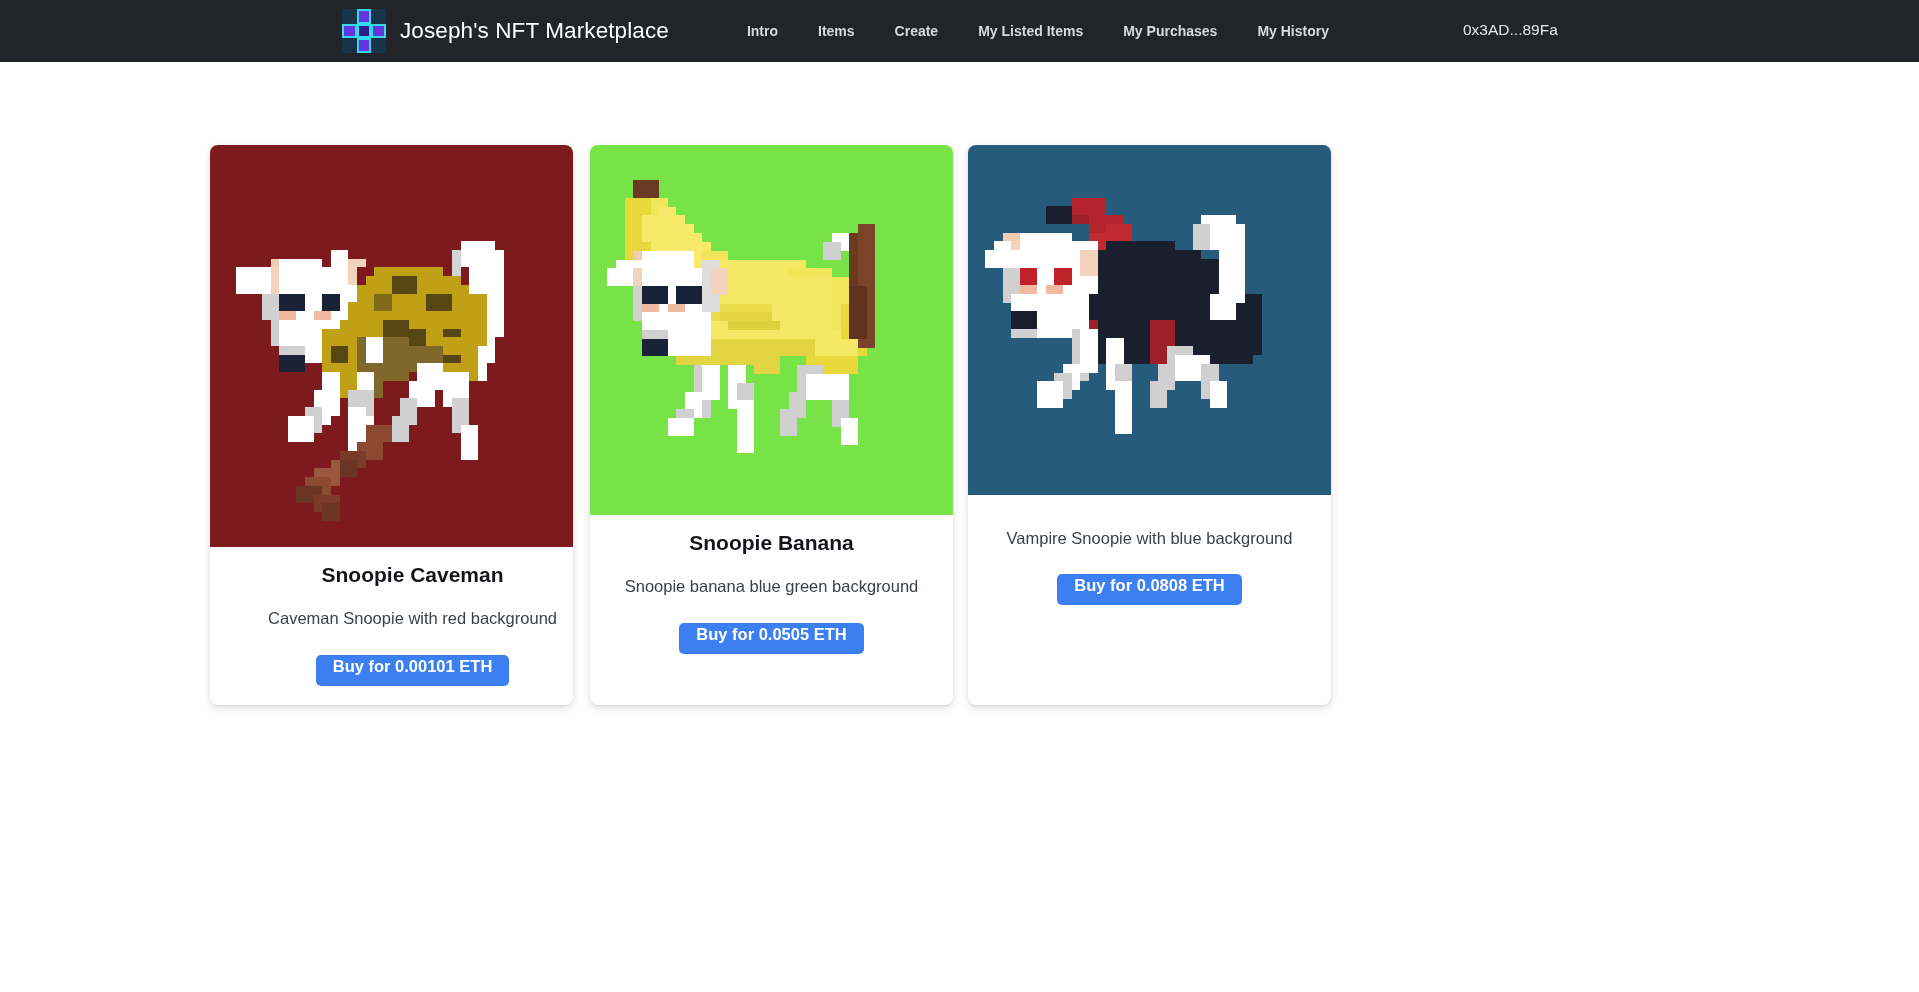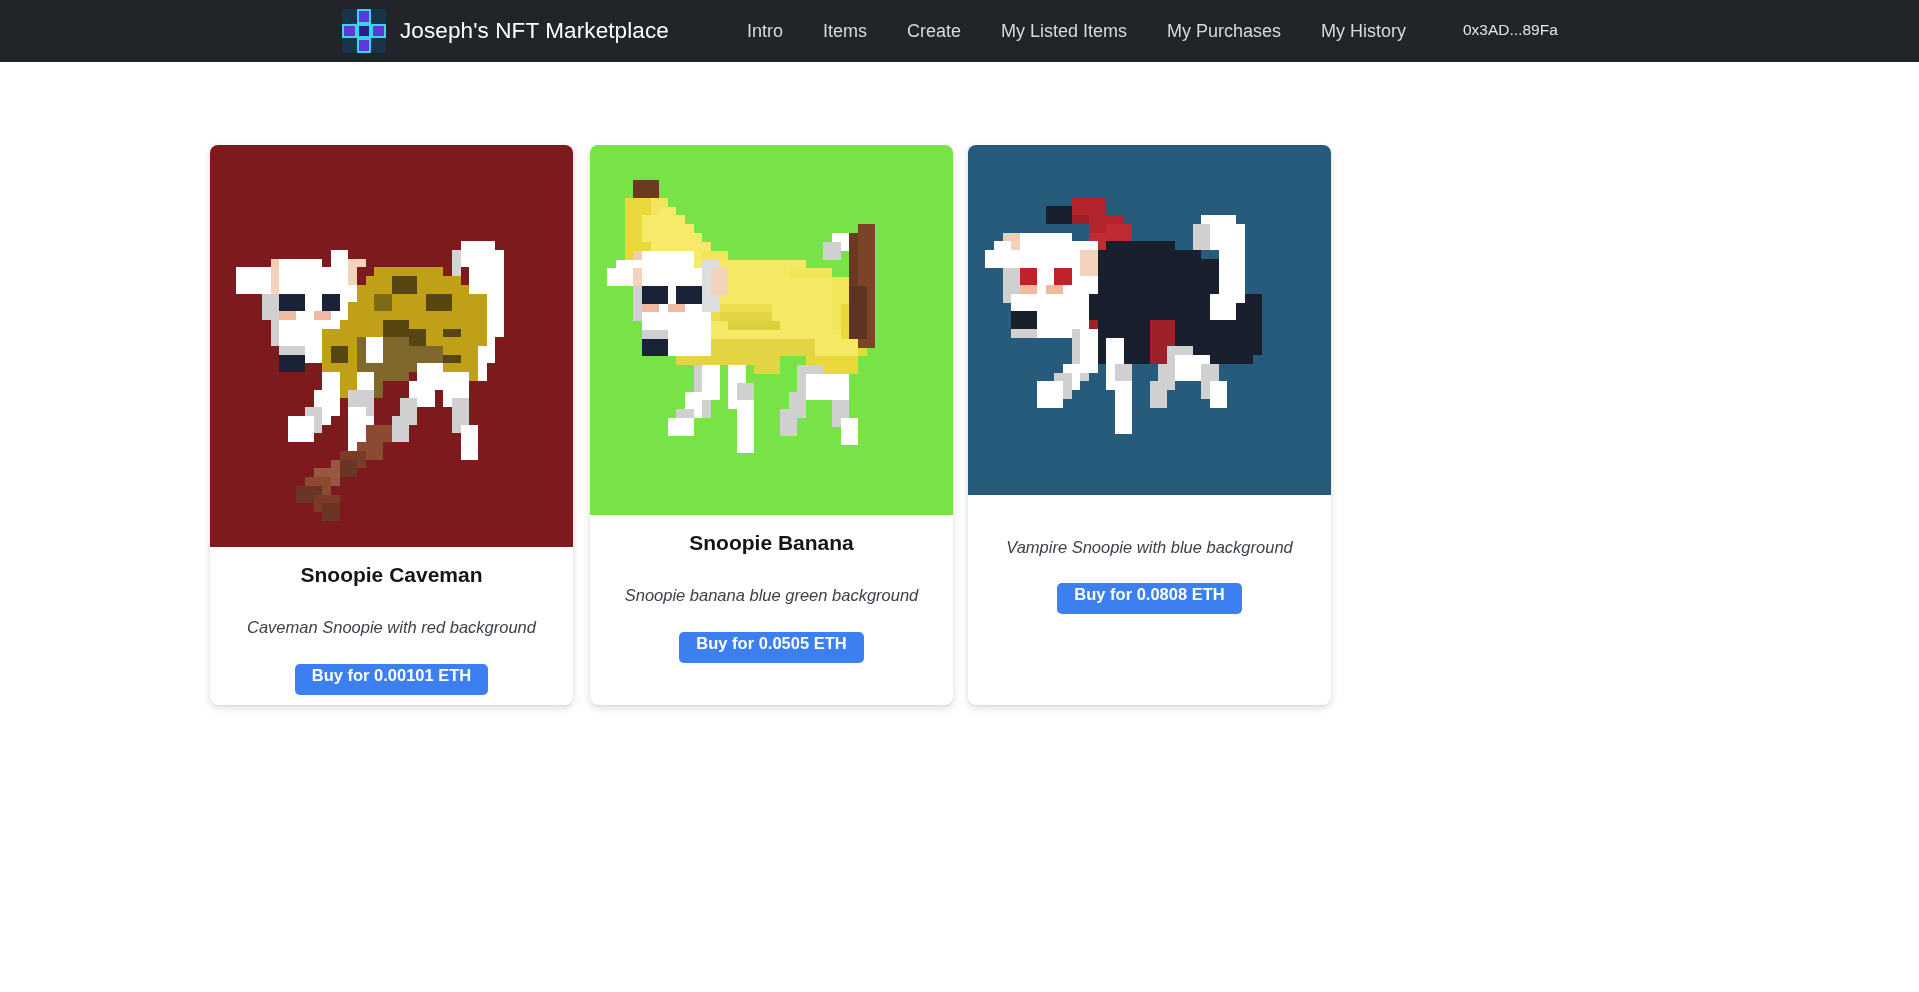--- a/index.html
+++ b/index.html
@@ -53,25 +53,26 @@
     letter-spacing: 0.1px;
   }
   .nav-links {
     display: flex;
     align-items: center;
     margin-left: 58px;
     gap: 0px;
   }
   .nav-link {
     color: #d7dade;
-    font-size: 18px;
+    font-size: 14px;
     padding: 0 20px;
     white-space: nowrap;
     text-decoration: none;
     cursor: pointer;
+    font-weight: bold;
   }
   .wallet {
     position: absolute;
     left: 1463px;
     top: 21px;
     color: #e3e6ea;
     font-size: 15.5px;
     white-space: nowrap;
   }
 
@@ -102,23 +103,22 @@
   .card-title {
     font-size: 21px;
     font-weight: bold;
     color: #131519;
     margin: 0 0 0 0;
     line-height: 1.35;
   }
   .card-desc {
     font-size: 16.5px;
     color: #3b4149;
-    margin: 27px 0 0 0;
+    margin: 18px 0 0 0;
     line-height: 1.35;
-    font-style: italic;
   }
   .buy-btn {
     display: inline-block;
     margin-top: 25px;
     background: #3b7ff0;
     color: #ffffff;
     border: none;
     border-radius: 5px;
     font-size: 16.5px;
     font-weight: bold;
@@ -157,21 +157,21 @@
       <a class="nav-link">My Listed Items</a>
       <a class="nav-link">My Purchases</a>
       <a class="nav-link">My History</a>
     </div>
   </div>
   <div class="wallet">0x3AD...89Fa</div>
 </div>
 
 <div class="grid">
 
-  <div class="card" style="left:210px; top:83px; width:363px; height:560px;">
+  <div class="card" style="left:210px; top:83px; width:363px; height:560px;align-items:flex-end;">
     <div class="card-img" style="height:402px;">
       <svg class="pix" viewBox="0 0 42 46" preserveAspectRatio="none" style="height:402px;" shape-rendering="crispEdges">
         <rect x="0" y="0" width="42" height="46" fill="#7d1a1e"></rect>
         <g>
 
           <rect x="29" y="11" width="4" height="1" fill="#ffffff"></rect>
           <rect x="28" y="12" width="1" height="5" fill="#d4d4d4"></rect>
           <rect x="29" y="12" width="5" height="1" fill="#ffffff"></rect>
           <rect x="33" y="12" width="1" height="6" fill="#ffffff"></rect>
           <rect x="29" y="13" width="4" height="1" fill="#ffffff"></rect>

